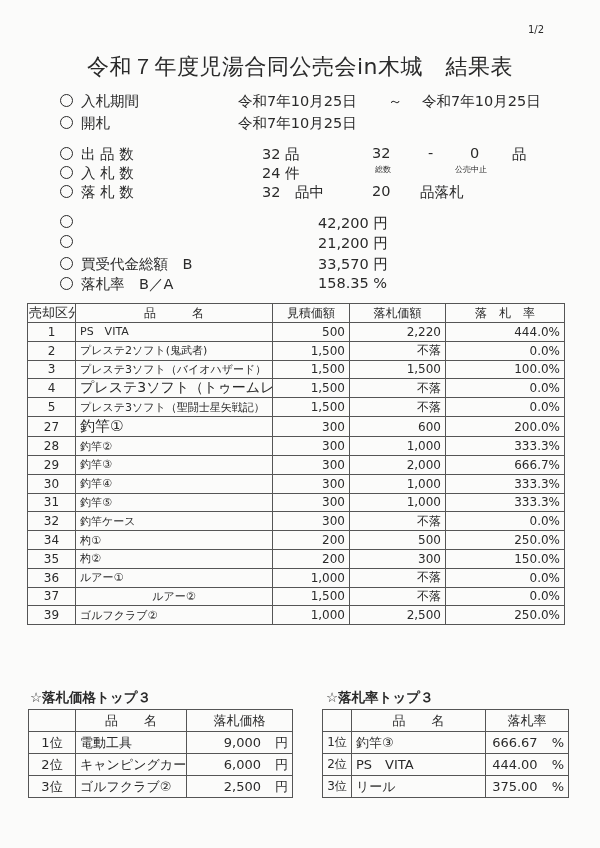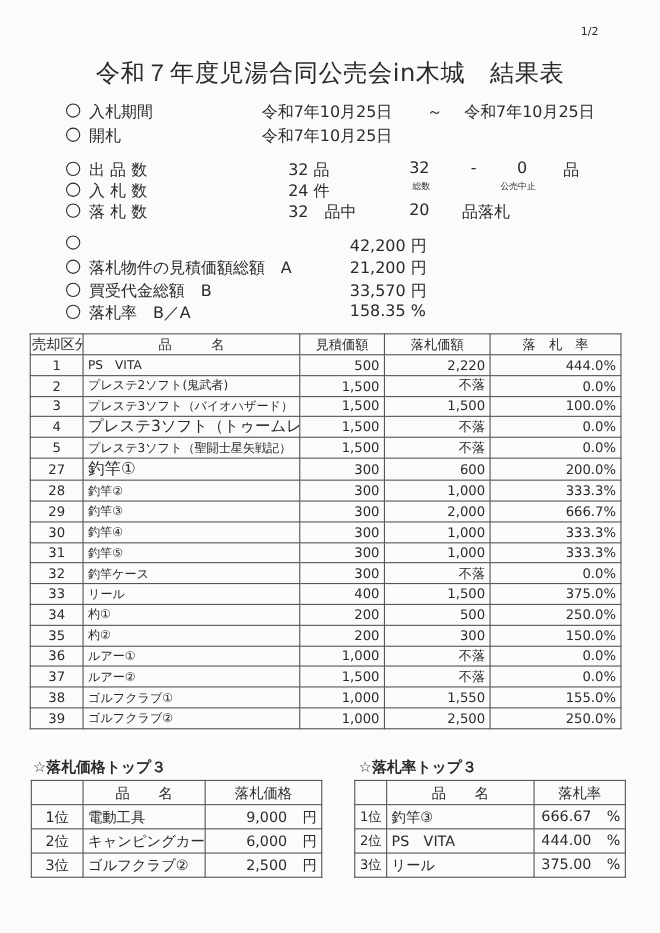--- a/index.html
+++ b/index.html
@@ -54,21 +54,21 @@
 <div class="abs info" style="left:60px;top:164px;"><span class="circle"></span><span>入 札 数</span></div>
 <div class="abs info" style="left:262px;top:164px;">24 件</div>
 
 <div class="abs info" style="left:60px;top:183px;"><span class="circle"></span><span>落 札 数</span></div>
 <div class="abs info" style="left:262px;top:183px;">32　品中</div>
 <div class="abs info" style="left:372px;top:183px;">20</div>
 <div class="abs info" style="left:420px;top:183px;">品落札</div>
 
 <div class="abs info" style="left:60px;top:214px;"><span class="circle"></span></div>
 <div class="abs info" style="left:318px;top:214px;">42,200 円</div>
-<div class="abs info" style="left:60px;top:234px;"><span class="circle"></span><span>落札物件の見積価額総額　A</span></div>
+<div class="abs info" style="left:60px;top:234px;"><span class="circle"></span></div>
 <div class="abs info" style="left:318px;top:234px;">21,200 円</div>
 <div class="abs info" style="left:60px;top:255px;"><span class="circle"></span><span>買受代金総額　B</span></div>
 <div class="abs info" style="left:318px;top:255px;">33,570 円</div>
 <div class="abs info" style="left:60px;top:275px;"><span class="circle"></span><span>落札率　B／A</span></div>
 <div class="abs info" style="left:318px;top:275px;">158.35 %</div>
 
 <table id="main-table">
   <colgroup>
       <col style="width:48px">
       <col style="width:197px">
@@ -157,27 +157,20 @@
         <td class="r">333.3%</td>
       </tr>
       <tr>
         <td class="c">32</td>
         <td class="l" style="font-size: 11px; font-family: Liberation Serif, serif;">釣竿ケース</td>
         <td class="r">300</td>
         <td class="r">不落</td>
         <td class="r">0.0%</td>
       </tr>
       <tr>
-        <td class="c">33</td>
-        <td class="l" style="font-size: 11px;">リール</td>
-        <td class="r">400</td>
-        <td class="r">1,500</td>
-        <td class="r">375.0%</td>
-      </tr>
-      <tr>
         <td class="c">34</td>
         <td class="l" style="font-size: 11px;">杓①</td>
         <td class="r">200</td>
         <td class="r">500</td>
         <td class="r">250.0%</td>
       </tr>
       <tr>
         <td class="c">35</td>
         <td class="l" style="font-size: 11px;">杓②</td>
         <td class="r">200</td>
@@ -186,31 +179,24 @@
       </tr>
       <tr>
         <td class="c">36</td>
         <td class="l" style="font-size: 11px;">ルアー①</td>
         <td class="r">1,000</td>
         <td class="r">不落</td>
         <td class="r">0.0%</td>
       </tr>
       <tr>
         <td class="c">37</td>
-        <td class="l" style="font-size: 11px;">ルアー②</td>
-        <td class="r">1,500</td>
-        <td class="r">不落</td>
-        <td class="r">0.0%</td>
-      </tr>
-      <tr>
-        <td class="c">38</td>
-        <td class="l" style="font-size: 11px;">ゴルフクラブ①</td>
-        <td class="r">1,000</td>
-        <td class="r">1,550</td>
-        <td class="r">155.0%</td>
+        <td class="l" style="font-size: 11px; text-align: center;">ルアー②</td>
+        <td class="r">1,500</td>
+        <td class="r">不落</td>
+        <td class="r">0.0%</td>
       </tr>
       <tr>
         <td class="c">39</td>
         <td class="l" style="font-size: 11px;">ゴルフクラブ②</td>
         <td class="r">1,000</td>
         <td class="r">2,500</td>
         <td class="r">250.0%</td>
       </tr>
     </tbody>
 </table>

